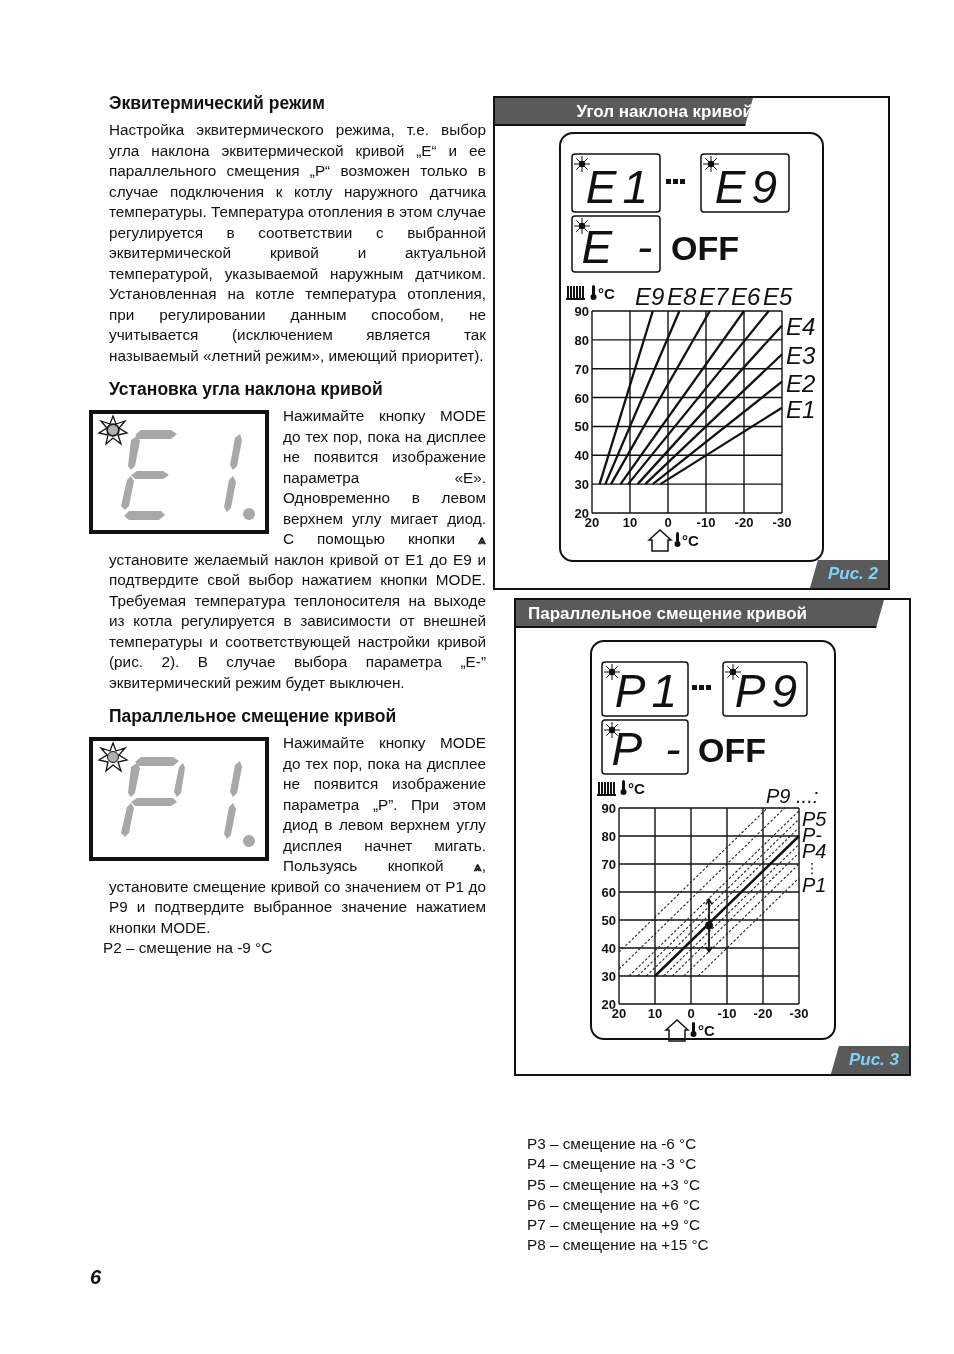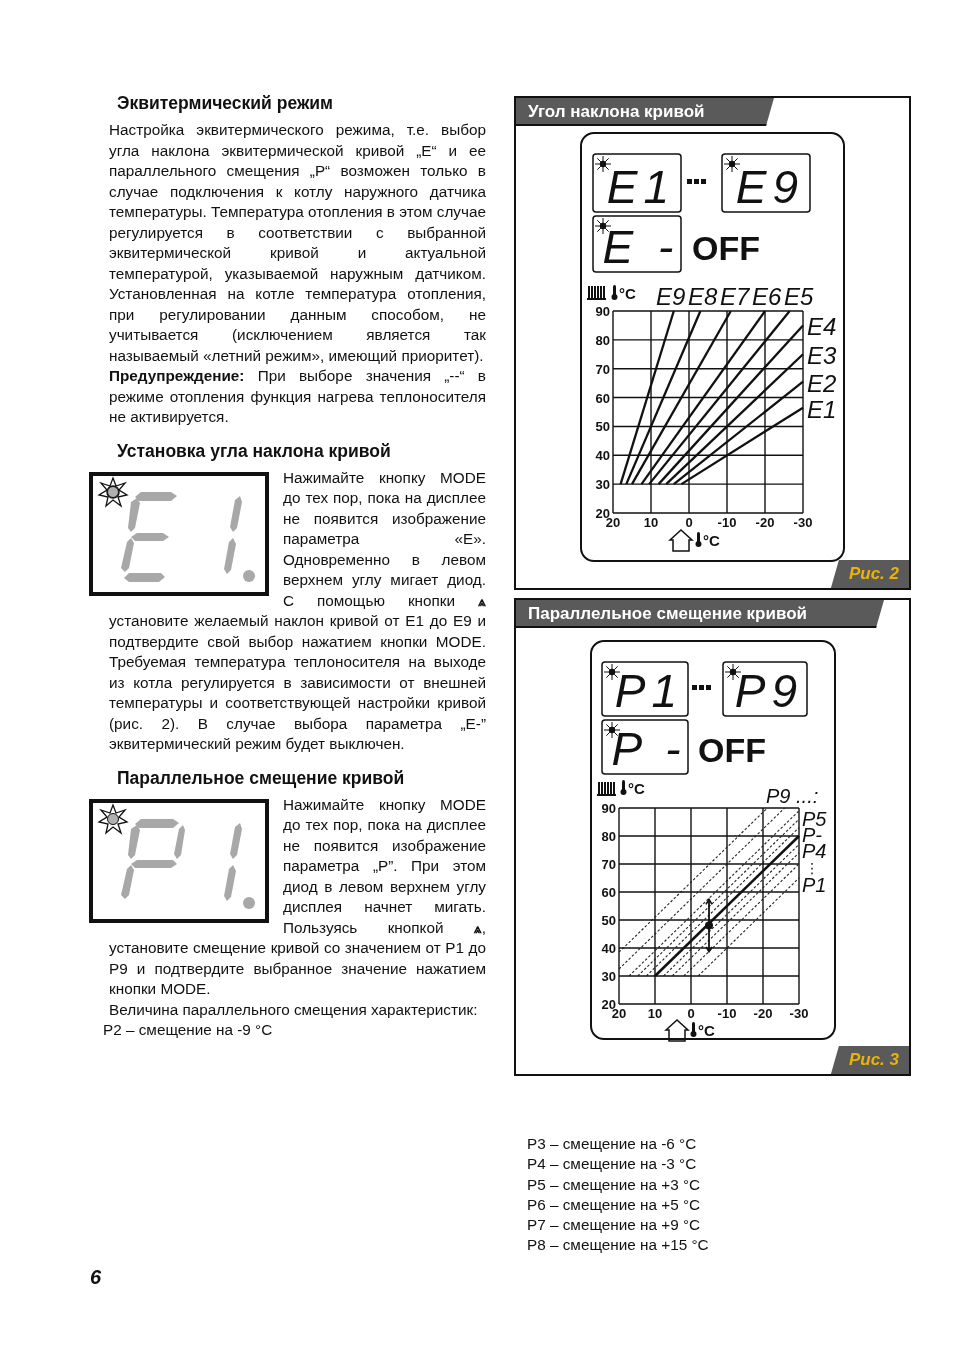--- a/index.html
+++ b/index.html
@@ -1,43 +1,42 @@
 <!DOCTYPE html>
 <html><head>
 <meta charset="utf-8">
 <style>
   html, body { margin: 0; padding: 0; background: #ffffff; }
   body { width: 954px; height: 1354px; position: relative; font-family: "Liberation Sans", sans-serif; color: #111; overflow: hidden; }
   .col-left { position: absolute; left: 109px; top: 92px; width: 377px; }
-  h2 { font-size: 17.5px; font-weight: bold; margin: 0 0 6px 8px; line-height: 22px; }
+  h2 { font-size: 17.5px; font-weight: bold; margin: 0 0 6px 0; line-height: 22px; }
   p { margin: 0; font-size: 15.3px; line-height: 20.5px; text-align: justify; }
   .para { }
   .section { margin-bottom: 12px; }
   .float-box { float: left; width: 180px; height: 124px; border: 4px solid #111; margin: 4px 14px 2px -20px; position: relative; box-sizing: border-box; }
   .float-box svg { position: absolute; left: 0; top: 0; }
   .chev { display: inline-block; font-weight: bold; font-size: 14px; transform: scaleY(0.9); }
   .list-left { margin-left: -6px; }
   .list-left p, .list-right p { text-align: left; }
   .fig { position: absolute; border: 2px solid #111; box-sizing: border-box; background: #fff; }
   .fig-title { position: absolute; left: 0; top: 0; height: 28px; background: #5a5a5a; color: #fff; font-weight: bold; font-size: 17px; line-height: 28px; padding-left: 12px; box-sizing: border-box; clip-path: polygon(0 0, 100% 0, calc(100% - 8px) 100%, 0 100%); border-bottom: 2px solid #111; }
-  .fig-caption { position: absolute; right: 0; bottom: 0; height: 28px; background: #5a5a5a; color: #eab308; font-weight: bold; font-style: italic; font-size: 17px; line-height: 28px; padding: 0 10px 0 18px; clip-path: polygon(8px 0, 100% 0, 100% 100%, 0 100%); }
+  .fig-caption { position: absolute; right: 0; bottom: 0; height: 28px; background: #5a5a5a; color: #7dd3fc; font-weight: bold; font-style: italic; font-size: 17px; line-height: 28px; padding: 0 10px 0 18px; clip-path: polygon(8px 0, 100% 0, 100% 100%, 0 100%); }
   .lcd-panel { position: absolute; border: 2.5px solid #111; border-radius: 14px; box-sizing: border-box; }
   .page-num { position: absolute; left: 90px; top: 1266px; font-size: 20px; font-weight: bold; font-style: italic; }
   .list-right { position: absolute; left: 527px; top: 1134px; width: 300px; }
   .list-right p { line-height: 20.3px; }
   svg text { font-family: "Liberation Sans", sans-serif; }
 </style>
 </head>
 <body>
 
 <div class="col-left">
   <div class="section">
     <h2>Эквитермический режим</h2>
     <p class="para">Настройка эквитермического режима, т.е. выбор угла наклона эквитермической кривой „E“ и ее параллельного смещения „P“ возможен только в случае подключения к котлу наружного датчика температуры. Температура отопления в этом случае регулируется в соответствии с выбранной эквитермической кривой и актуальной температурой, указываемой наружным датчиком. Установленная на котле температура отопления, при регулировании данным способом, не учитывается (исключением является так называемый «летний режим», имеющий приоритет).</p>
-    <p><b>Предупреждение:</b><span> При выборе значения „--“ в режиме отопления функция нагрева теплоносителя не активируется.</span></p>
   </div>
 
   <div class="section">
     <h2>Установка угла наклона кривой</h2>
     <div class="float-box">
       <svg width="172" height="116" viewBox="0 0 172 116">
         <g>
           <circle cx="20" cy="16" r="6" fill="#aaa" stroke="#111" stroke-width="1.5"></circle>
           <g stroke="#111" stroke-width="1.3" fill="none">
             <path d="M20 2 L23 10 L32 7 L26 14 L34 19 L25 21 L28 30 L20 24 L13 30 L15 21 L6 19 L14 14 L8 7 L17 10 Z"></path>
@@ -77,28 +76,27 @@
           <polygon points="34,66 38,62 41,67 36,92 32,96 28,92"></polygon>
         </g>
         <g fill="#a8a8a8">
           <polygon points="142,24 147,20 149,26 144,52 140,56 137,51"></polygon>
           <polygon points="136,66 140,62 143,68 138,94 134,98 131,93"></polygon>
           <circle cx="156" cy="100" r="6"></circle>
         </g>
       </svg>
     </div>
     <p><span>Нажимайте кнопку MODE до тех пор, пока на дисплее не появится изображение параметра „P”. При этом диод в левом верхнем углу дисплея начнет мигать. Пользуясь кнопкой </span><span class="chev">⩓</span><span>, установите смещение кривой со значением от P1 до P9 и подтвердите выбранное значение нажатием кнопки MODE.</span></p>
-    <p>Величина параллельного смещения характеристик:</p>
     <div class="list-left">
       <p>P2 – смещение на -9 °C</p>
     </div>
   </div>
 </div>
 
-<div class="fig" style="left:514px; top:96px; width:397px; height:494px;">
+<div class="fig" style="left:493px; top:96px; width:397px; height:494px;text-align:right;">
   <div class="fig-title" style="width:258px;">Угол наклона кривой</div>
   <div class="lcd-panel" style="left:64px; top:34px; width:265px; height:430px;"></div>
   <svg id="fig2svg" width="393" height="490" style="position:absolute;left:0;top:0;">
       <g>
         <rect x="77" y="56" width="88" height="58" rx="3" fill="none" stroke="#111" stroke-width="1.5"></rect>
         <g>
           <line x1="90" y1="66" x2="95" y2="66" stroke="#111" stroke-width="1"></line>
           <line x1="89.12132034355965" y1="68.12132034355965" x2="92.65685424949238" y2="71.65685424949238" stroke="#111" stroke-width="1"></line>
           <line x1="87" y1="69" x2="87" y2="74" stroke="#111" stroke-width="1"></line>
           <line x1="84.87867965644035" y1="68.12132034355965" x2="81.34314575050762" y2="71.65685424949238" stroke="#111" stroke-width="1"></line>
@@ -344,18 +342,18 @@
         <text x="182" y="436" font-size="15" font-weight="bold" fill="#111">°C</text>
       </g>
     </svg>
   <div class="fig-caption">Рис. 3</div>
 </div>
 
 <div class="list-right">
   <p>P3 – смещение на -6 °C</p>
   <p>P4 – смещение на -3 °C</p>
   <p>P5 – смещение на +3 °C</p>
-  <p>P6 – смещение на +5 °C</p>
+  <p>P6 – смещение на +6 °C</p>
   <p>P7 – смещение на +9 °C</p>
   <p>P8 – смещение на +15 °C</p>
 </div>
 
 <div class="page-num">6</div>
 
 </body></html>

